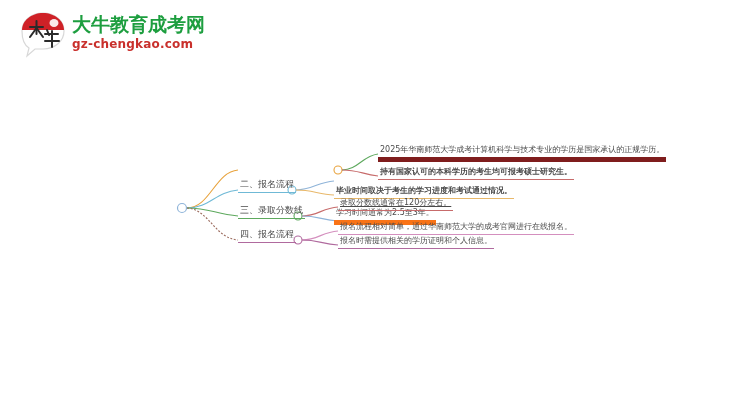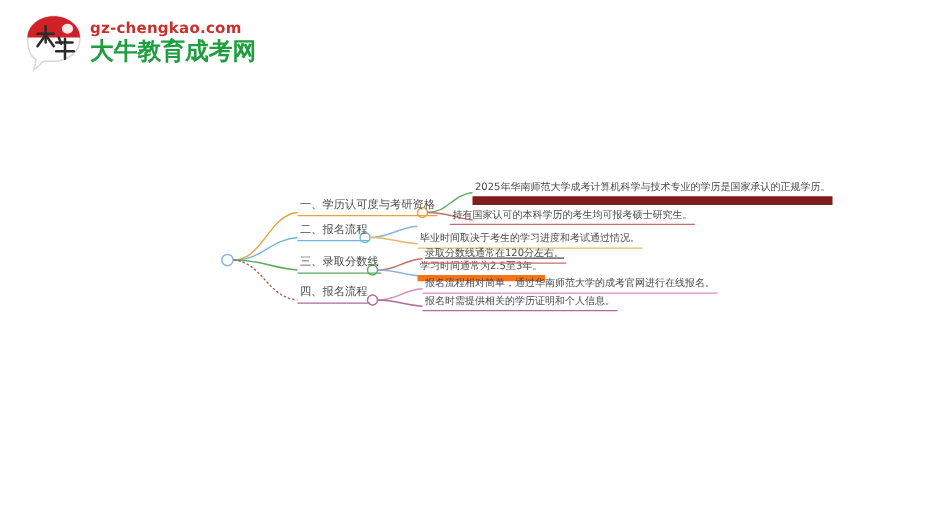--- a/index.html
+++ b/index.html
@@ -90,21 +90,21 @@
     font-size: 8px;
     color: #4a4a4a;
   }
 
   .u-orange { border-bottom: 1px solid #e8a33d; }
   .u-blue   { border-bottom: 1px solid #6fb9d6; }
   .u-green  { border-bottom: 1px solid #5ea95e; }
   .u-purple { border-bottom: 1px solid #b06a9e; }
   .u-red    { border-bottom: 1px solid #c76b6b; }
   .u-lblue  { border-bottom: 5px solid #f97316; margin-top: 36px; }
-  .u-lgreen { border-bottom: 7px solid #7f1d1d; }
+  .u-lgreen { border-bottom: 5px solid #7f1d1d; }
   .u-lpink  { border-bottom: 1px solid #d48fbe; }
   .u-lorange{ border-bottom: 1px solid #e8b86a; }
 </style>
 </head>
 <body>
 
 <div id="logo-area">
 
   <svg id="logo-mark" viewBox="0 0 50 50">
 
@@ -123,22 +123,22 @@
 
     <g stroke="#2b2b2b" stroke-width="2" stroke-linecap="round" fill="none">
       <line x1="27" y1="24" x2="40" y2="24"></line>
       <line x1="27" y1="31" x2="41" y2="31"></line>
       <line x1="34" y1="21" x2="34" y2="37"></line>
       <line x1="29" y1="20" x2="31" y2="25"></line>
     </g>
   </svg>
 
   <div id="logo-text-block">
+    <div id="logo-title">大牛教育成考网</div>
     <div id="logo-sub">gz-chengkao.com</div>
-    <div id="logo-title">大牛教育成考网</div>
   </div>
 </div>
 
 <div id="mindmap">
 
   <svg id="mm-svg" viewBox="0 0 750 200">
     <g fill="none" stroke-width="1.1">
 
       <circle cx="182" cy="88" r="4.5" fill="#ffffff" stroke="#8fb4d9" stroke-width="1.2"></circle>
 
@@ -159,35 +159,34 @@
       <path d="M302,96 C318,96 322,88 338,87" stroke="#c76b6b"></path>
       <path d="M302,96 C318,96 322,100 338,101" stroke="#8fb4d9"></path>
 
       <circle cx="298" cy="120" r="4" fill="#ffffff" stroke="#b06a9e" stroke-width="1.1"></circle>
       <path d="M302,120 C318,120 322,112 338,111" stroke="#d48fbe"></path>
       <path d="M302,120 C318,120 322,124 338,125" stroke="#b06a9e"></path>
     </g>
   </svg>
 
 
-  <div class="node lvl2 u-orange" style="left:238px; top:38px;">一、学历认可度与考研资格</div>
 
   <div class="node lvl2 u-blue" style="left:238px; top:58px;">二、报名流程</div>
 
   <div class="node lvl2 u-green" style="left:238px; top:84px;">三、录取分数线</div>
 
   <div class="node lvl2 u-purple" style="left:238px; top:108px;">四、报名流程</div>
 
   <div class="node lvl3 u-lgreen" style="left:378px; top:23px;">2025年华南师范大学成考计算机科学与技术专业的学历是国家承认的正规学历。</div>
 
-  <div class="node lvl3 u-red" style="left:360px; top:45px;">持有国家认可的本科学历的考生均可报考硕士研究生。</div>
+  <div class="node lvl3 u-red" style="left:378px; top:45px;font-weight:bold;">持有国家认可的本科学历的考生均可报考硕士研究生。</div>
 
   <div class="node lvl3 u-lblue" style="left:334px; top:50px;">学习时间通常为2.5至3年。</div>
 
-  <div class="node lvl3 u-lorange" style="left:334px; top:64px;">毕业时间取决于考生的学习进度和考试通过情况。</div>
+  <div class="node lvl3 u-lorange" style="left:334px; top:64px;font-weight:bold;">毕业时间取决于考生的学习进度和考试通过情况。</div>
 
   <div class="node lvl3 u-red" style="left:338px; top:76px;text-decoration:underline;">录取分数线通常在120分左右。</div>
 
 
   <div class="node lvl3 u-lpink" style="left:338px; top:100px;">报名流程相对简单，通过华南师范大学的成考官网进行在线报名。</div>
 
   <div class="node lvl3 u-purple" style="left:338px; top:114px;">报名时需提供相关的学历证明和个人信息。</div>
 
 </div>
 

